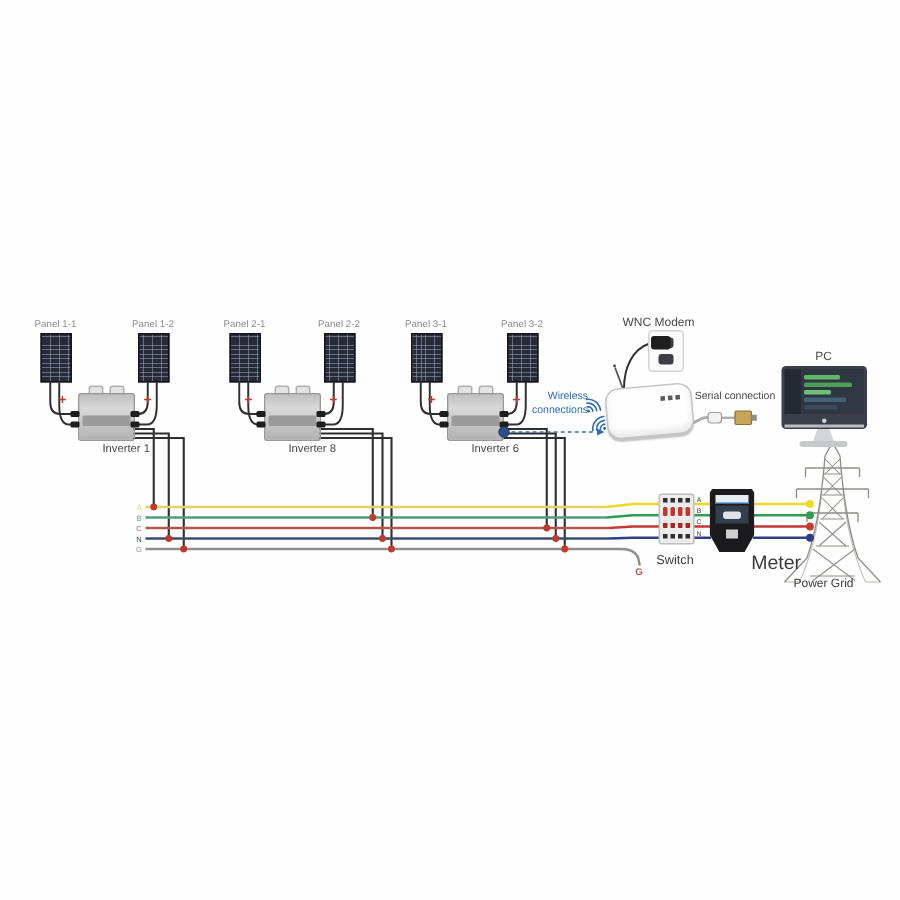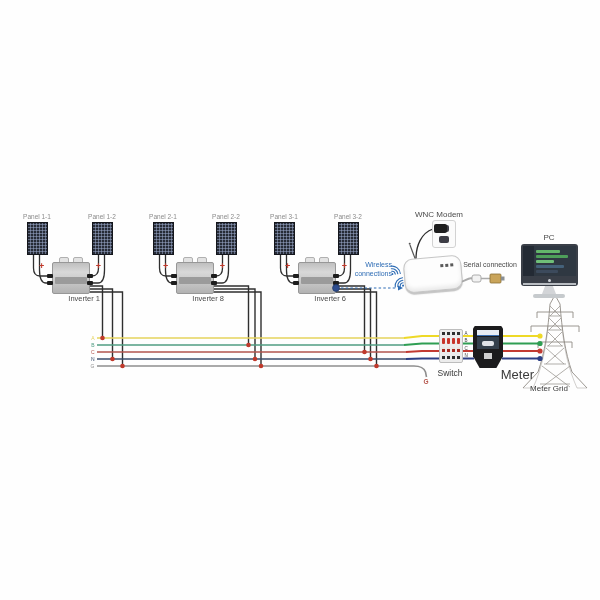--- a/index.html
+++ b/index.html
@@ -304,21 +304,21 @@
   <div id="switch-label" class="lbl">Switch</div>
 
   <div id="meter">
     <div class="meter-topstrip"></div>
     <div class="meter-lcd"></div>
     <div class="meter-blob"></div>
     <div class="meter-tag"></div>
   </div>
   <div id="meter-label" class="lbl">Meter</div>
 
-  <div id="grid-label" class="lbl">Meter Grid</div>
+  <div id="grid-label" class="lbl">Power Grid</div>
   <div id="g-label" class="lbl" style="color:#b5544a">G</div>
 
   <svg id="overlay-layer" width="600" height="600" viewBox="0 0 600 600">
     <defs>
       <g id="wifi" fill="none" stroke-width="1.1" stroke-linecap="round" stroke="#2f6db5">
         <circle cx="0" cy="2.6" r="1" stroke="none" fill="#2f6db5"></circle>
         <path d="M-2.3,0.9 A3.3,3.3 0 0 1 2.3,0.9"></path>
         <path d="M-4.1,-0.9 A5.8,5.8 0 0 1 4.1,-0.9"></path>
         <path d="M-5.9,-2.7 A8.3,8.3 0 0 1 5.9,-2.7"></path>
       </g>

